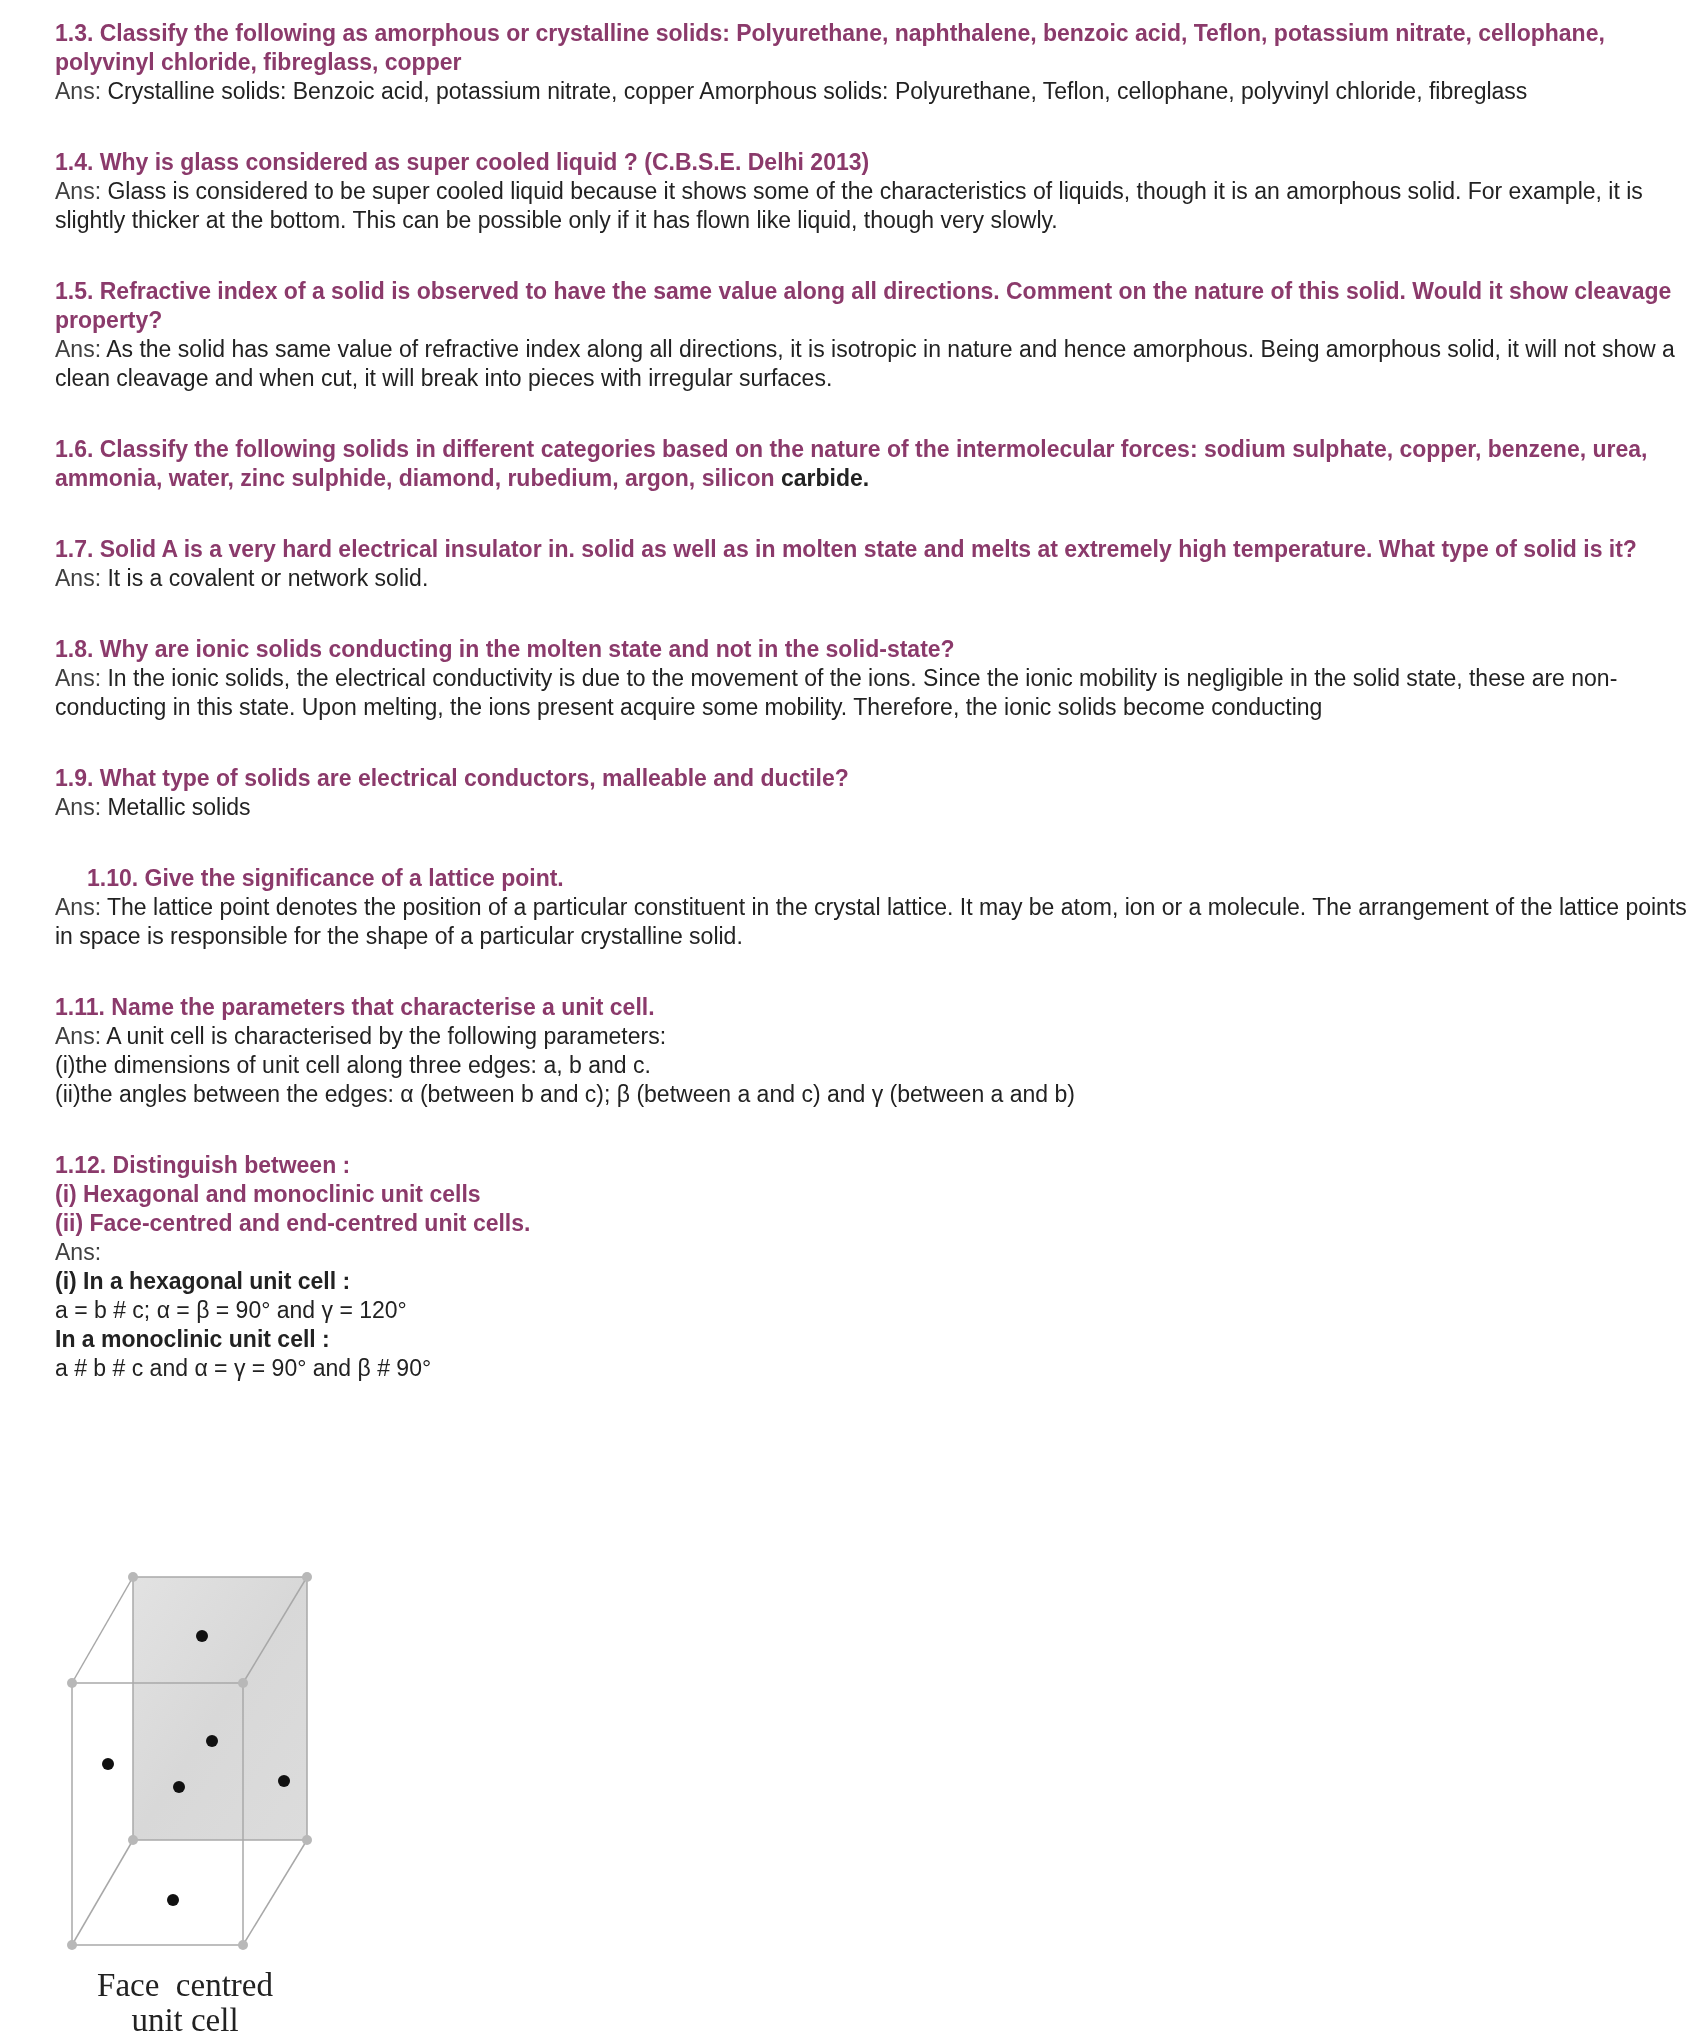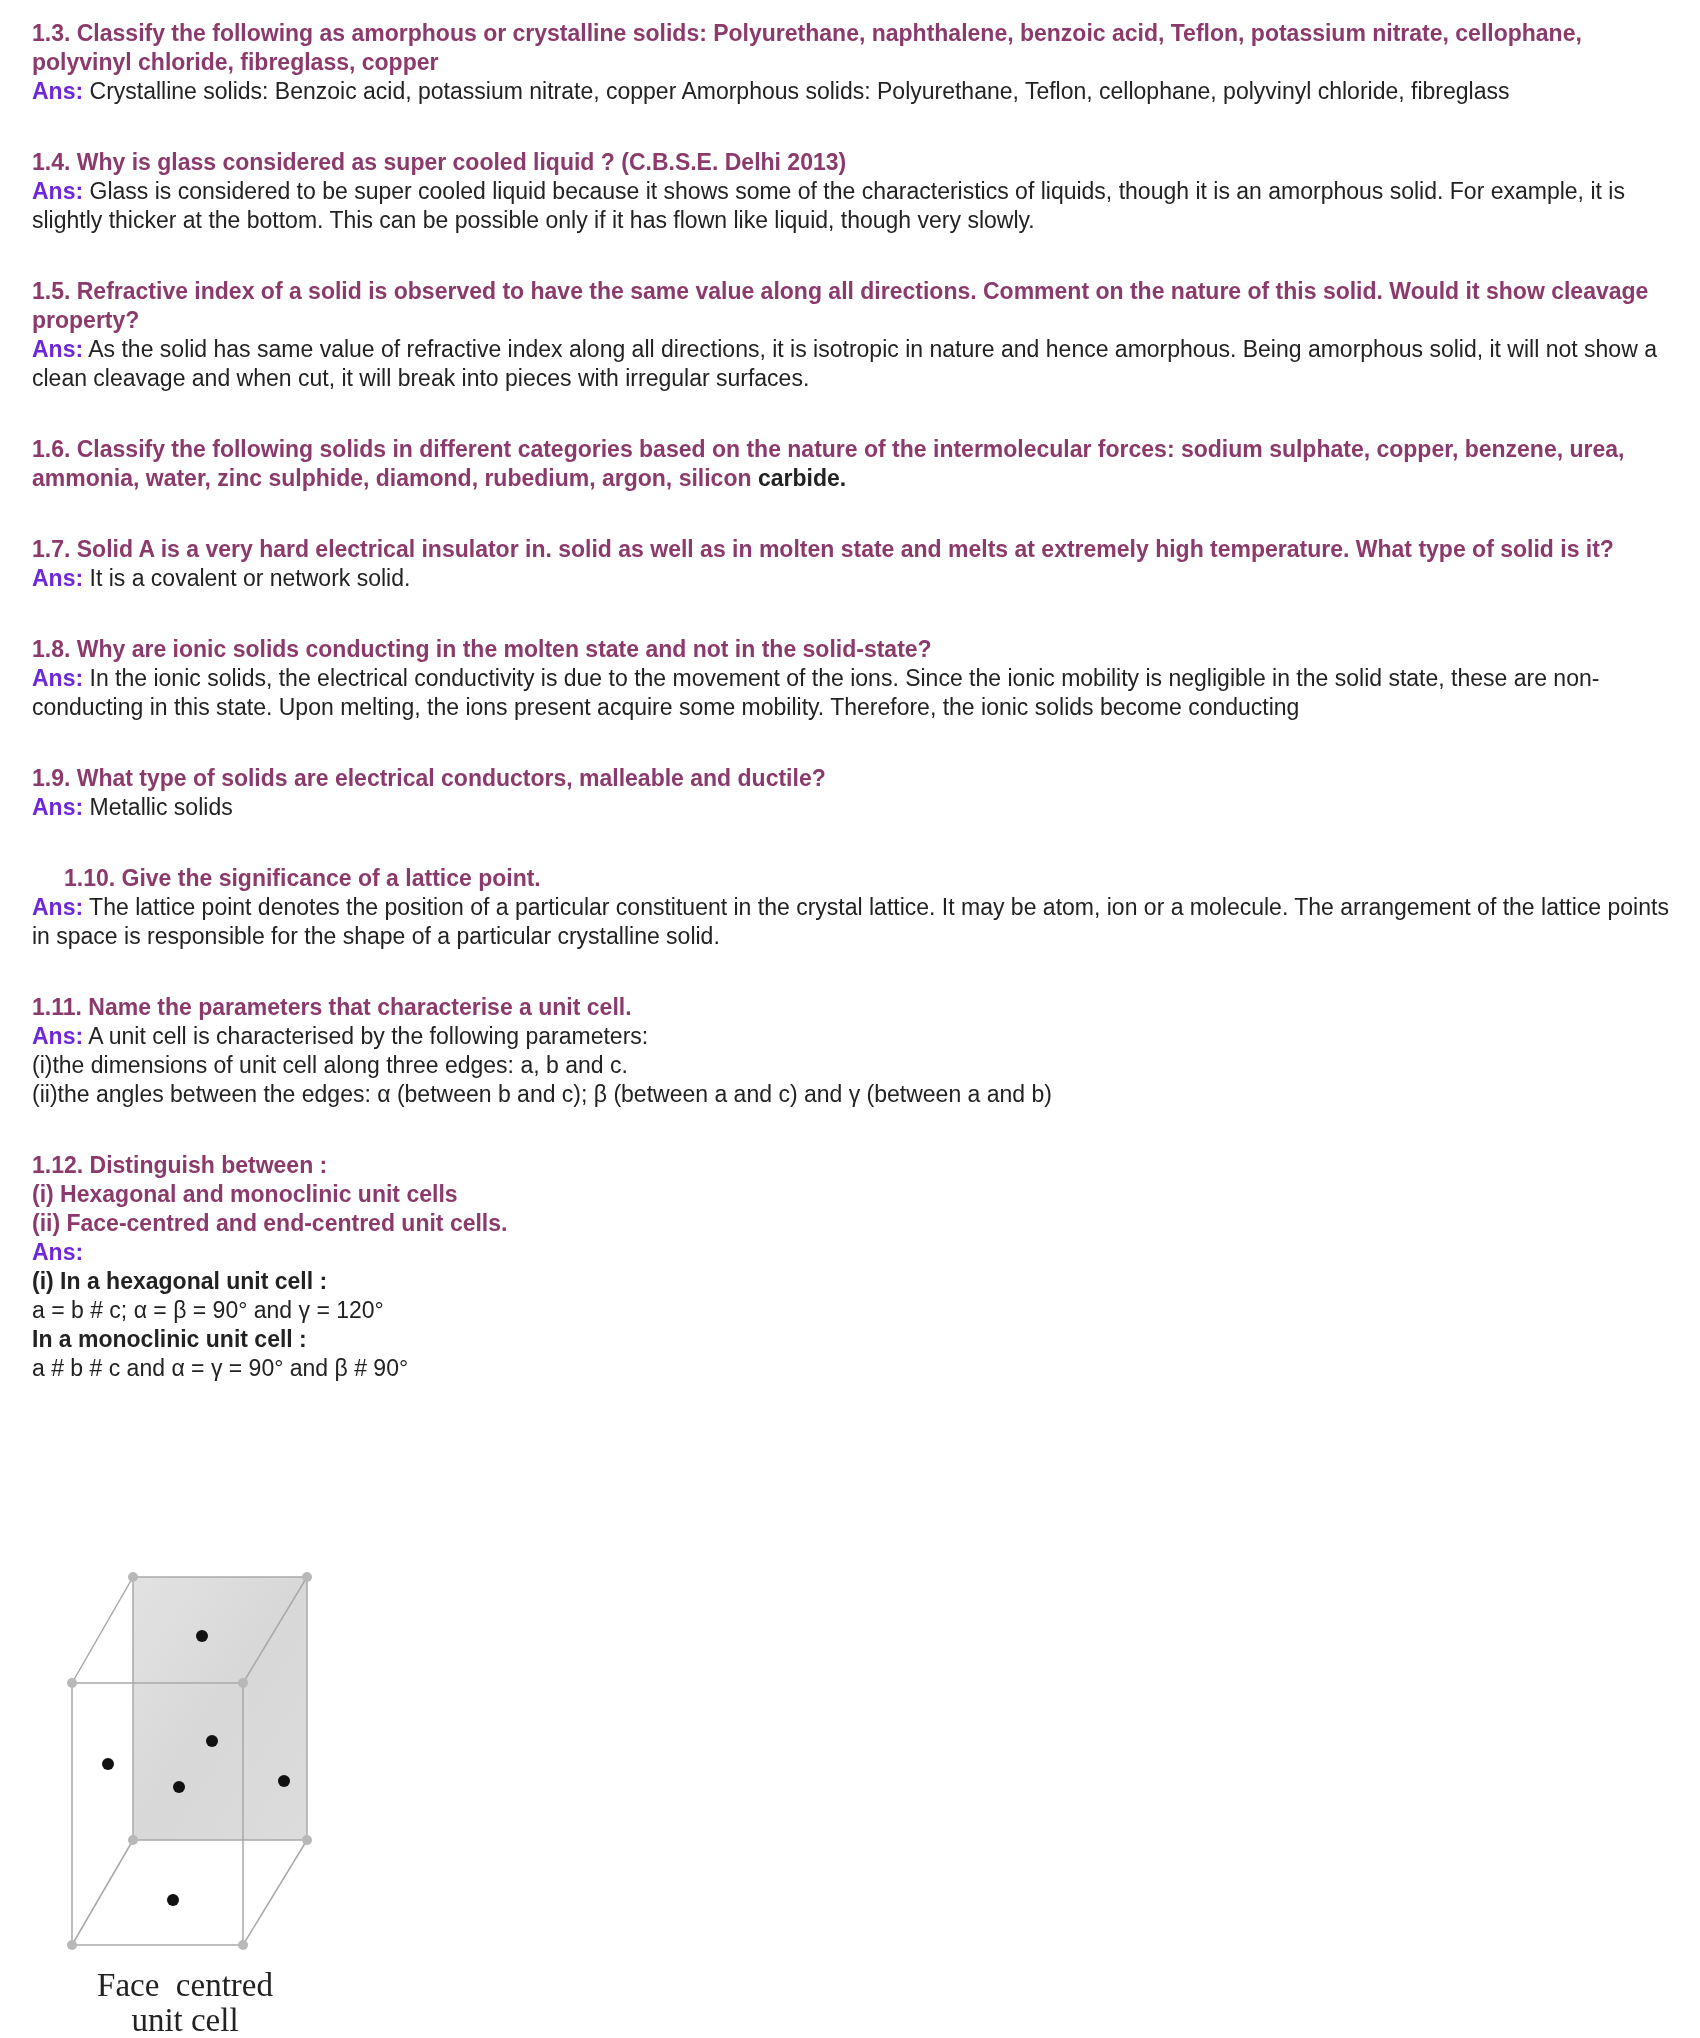--- a/index.html
+++ b/index.html
@@ -1,26 +1,26 @@
 <!DOCTYPE html>
 <html><head>
   <meta charset="utf-8">
   <style>
     html, body { margin: 0; padding: 0; background: #ffffff; }
     body {
       width: 1700px; height: 2038px; overflow: hidden; position: relative;
       font-family: "Liberation Sans", sans-serif;
       font-size: 23px; line-height: 29px; color: #222222;
     }
-    .page { position: absolute; left: 32px; top: 19px; width: 1640px; }
+    .page { position: absolute; left: 55px; top: 19px; width: 1640px; }
     .qa { margin: 0 0 42px 0; }
     .q { color: #8b3a6b; font-weight: bold; }
     .q .dark { color: #222222; }
     .q.indent { padding-left: 8px; margin-left: 24px; }
-    .ans-label { color: #6d28d9; font-weight: bold; }
+    .ans-label { color: #404040; font-weight: normal; }
     .b { font-weight: bold; }
     .figure { position: absolute; left: 0; top: 0; }
     .caption {
       position: absolute; left: 60px; width: 250px; text-align: center;
       font-family: "Liberation Serif", serif; font-size: 33px; line-height: 35px; color: #222;
     }
   </style>
 </head>
 <body>
 

